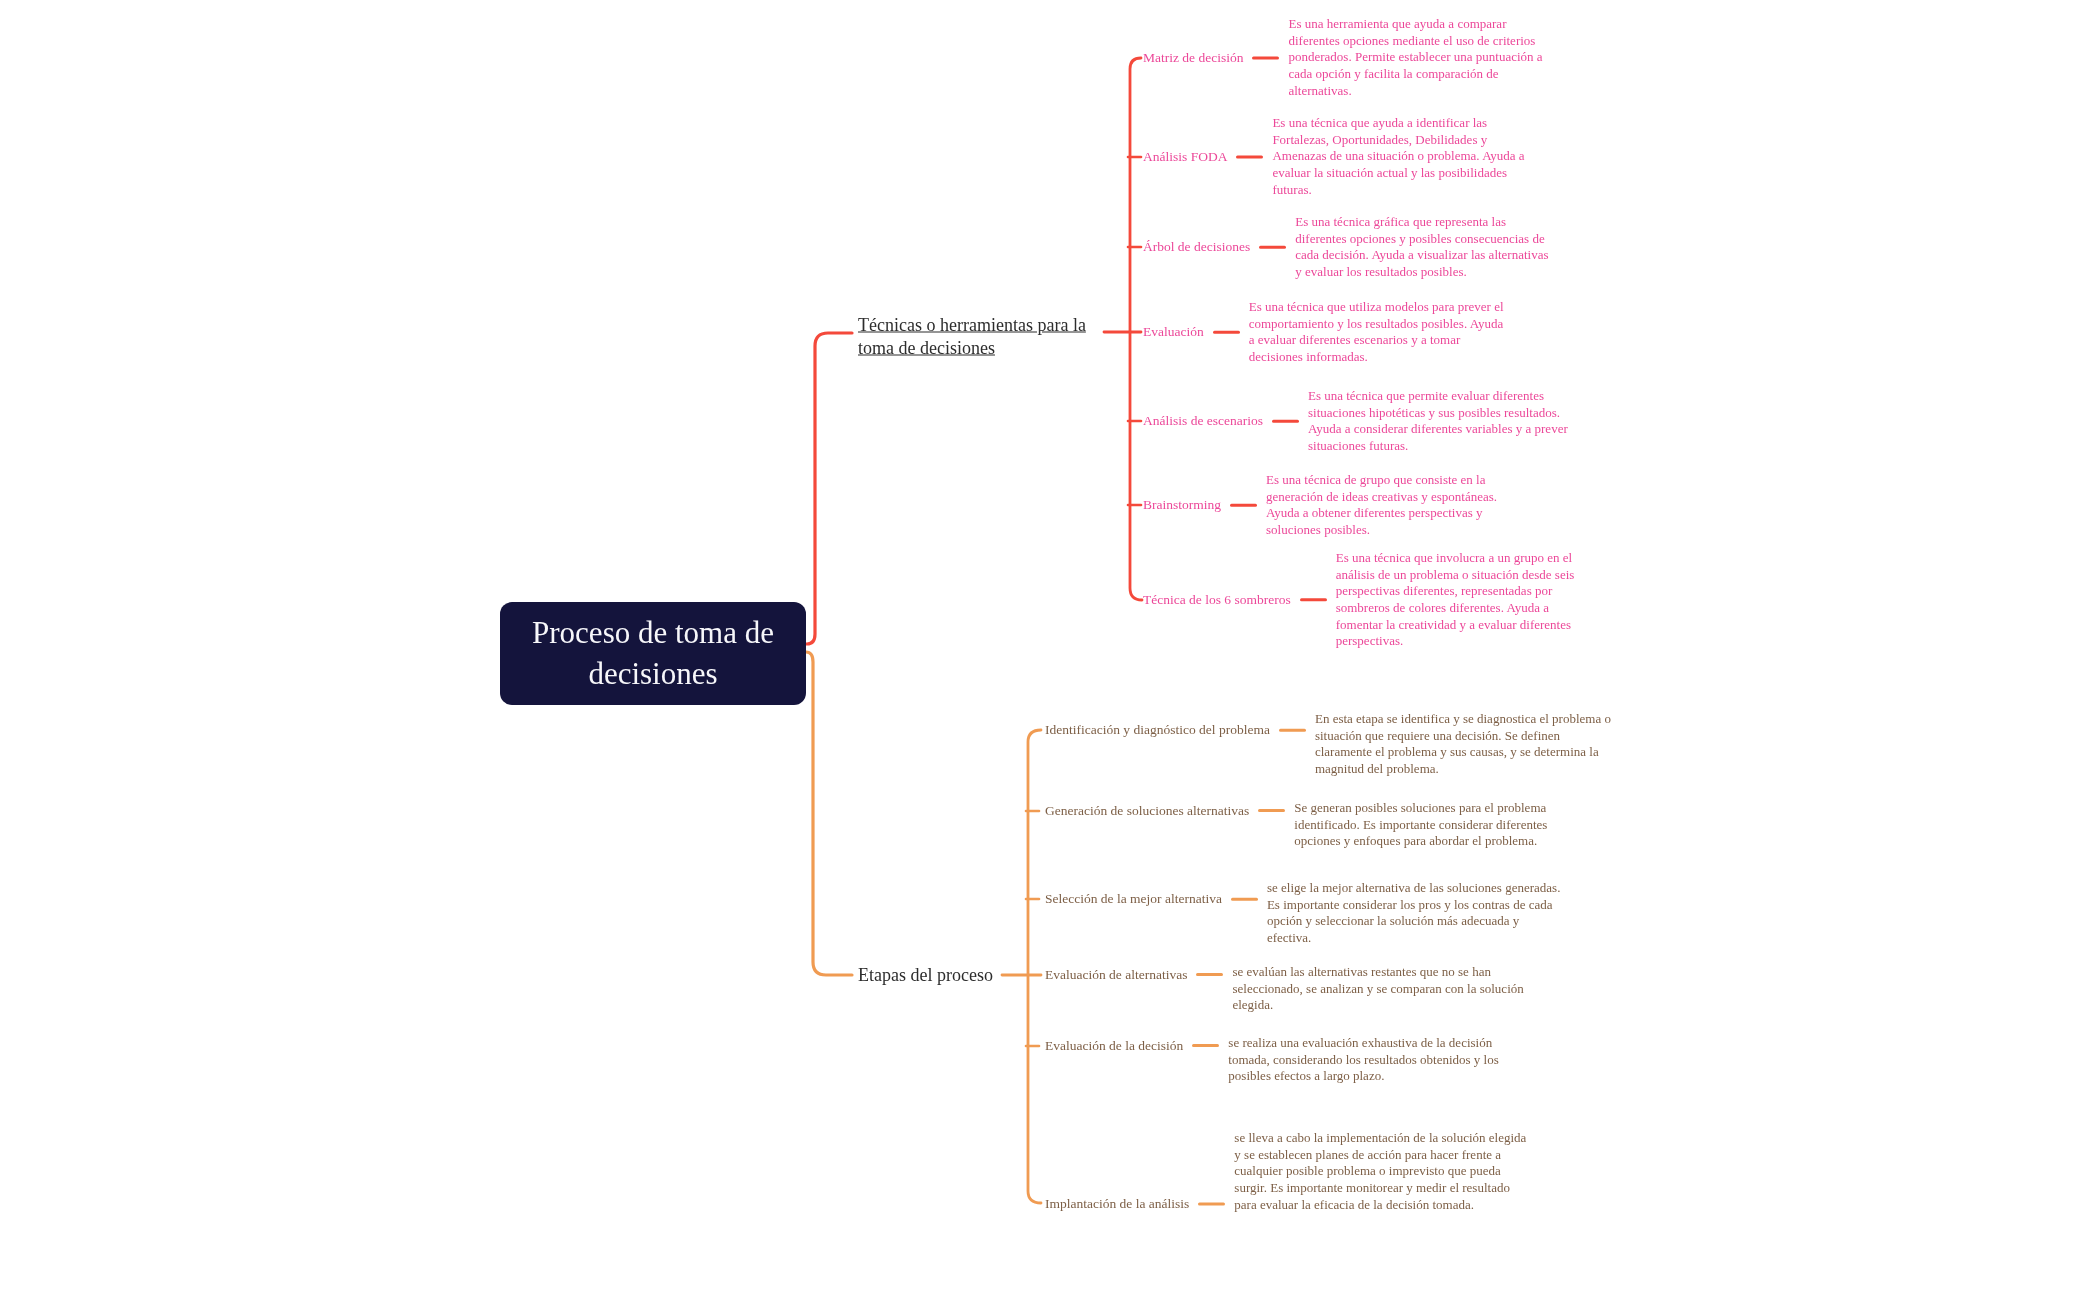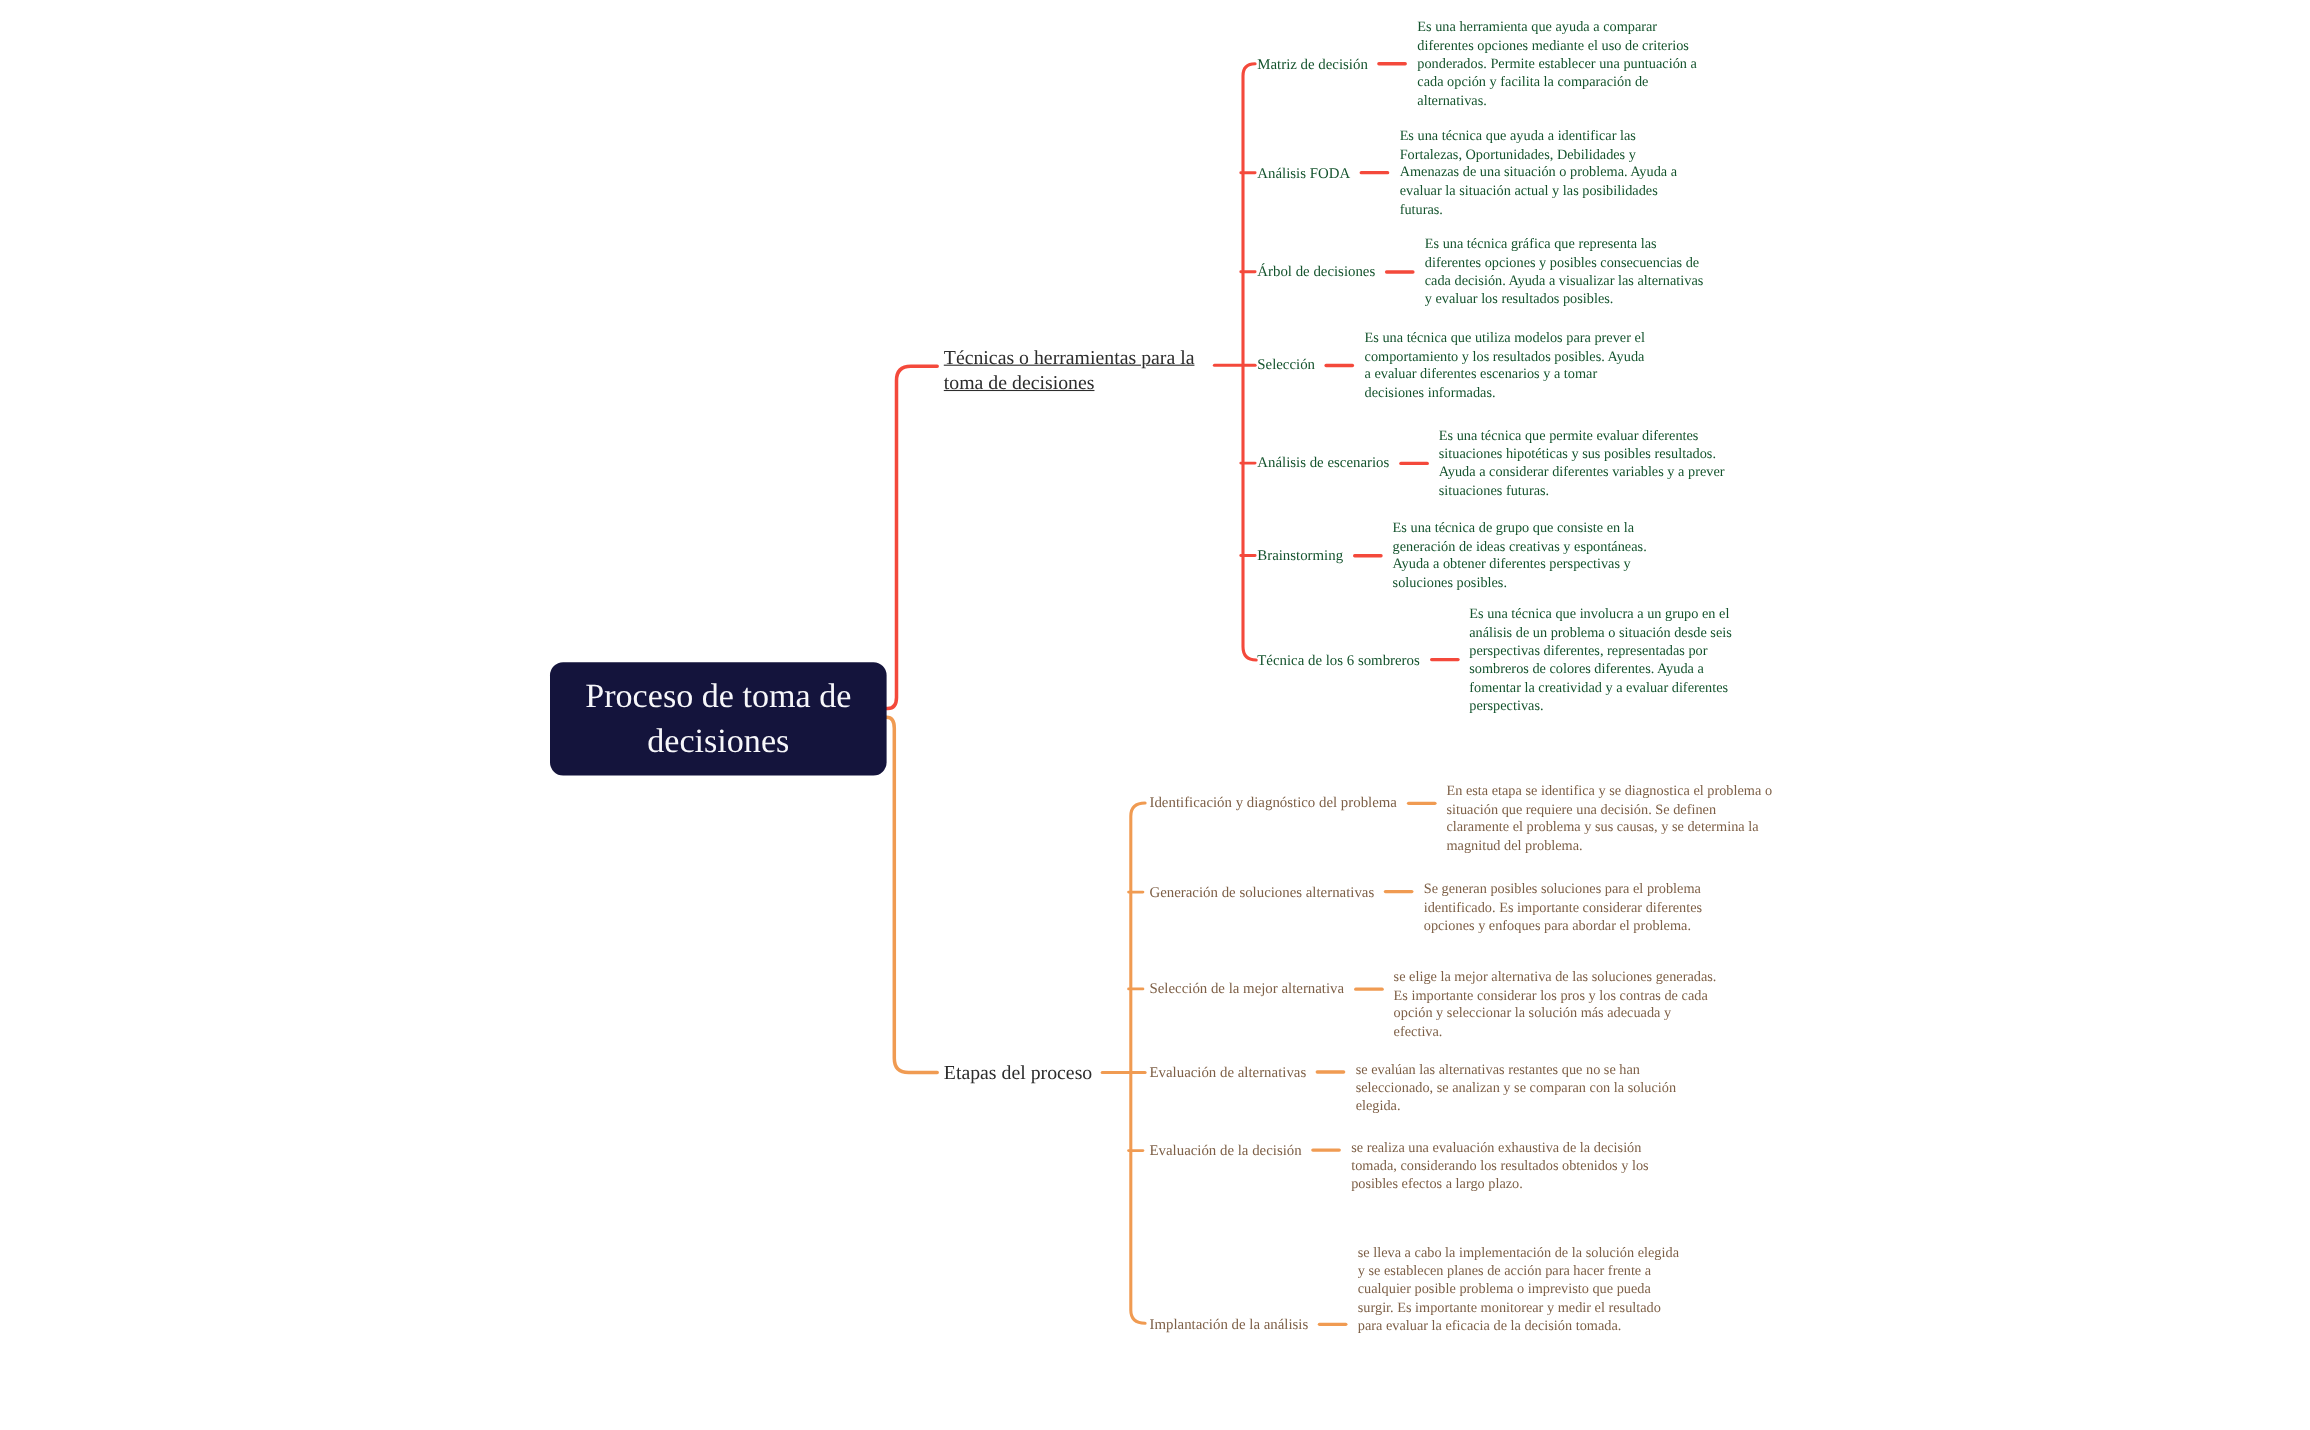--- a/index.html
+++ b/index.html
@@ -24,21 +24,21 @@
 
   .row{
     position:absolute;display:flex;align-items:center;gap:9px;
     transform:translateY(-50%);
   }
   .row .label{white-space:nowrap;font-size:13.5px;flex-shrink:0;}
   .row .dash{width:27px;height:3px;border-radius:2px;flex-shrink:0;}
   .row .desc{font-size:13px;line-height:1.28;}
 
   .row.red{left:1143px;}
-  .row.red .label,.row.red .desc{color:#14532d;}
+  .row.red .label,.row.red .desc{color:#ec4899;}
   .row.red .dash{background:#f4493b;}
   .row.red .desc{width:262px;}
 
   .row.orange{left:1045px;}
   .row.orange .label,.row.orange .desc{color:#7d5f46;}
   .row.orange .dash{background:#f09b52;}
   .row.orange .desc{width:296px;margin-top:28px;}
 
   .row .drop{position:relative;top:46px;}
   .r1{top:58px;}  .r2{top:157px;} .r3{top:247px;} .r4{top:332px;}
@@ -89,21 +89,21 @@
     <span class="label">Análisis FODA</span>
     <span class="dash"></span>
     <div class="desc">Es una técnica que ayuda a identificar las Fortalezas, Oportunidades, Debilidades y Amenazas de una situación o problema. Ayuda a evaluar la situación actual y las posibilidades futuras.</div>
   </div>
   <div class="row red r3">
     <span class="label">Árbol de decisiones</span>
     <span class="dash"></span>
     <div class="desc">Es una técnica gráfica que representa las diferentes opciones y posibles consecuencias de cada decisión. Ayuda a visualizar las alternativas y evaluar los resultados posibles.</div>
   </div>
   <div class="row red r4">
-    <span class="label">Selección</span>
+    <span class="label">Evaluación</span>
     <span class="dash"></span>
     <div class="desc">Es una técnica que utiliza modelos para prever el comportamiento y los resultados posibles. Ayuda a evaluar diferentes escenarios y a tomar decisiones informadas.</div>
   </div>
   <div class="row red r5">
     <span class="label">Análisis de escenarios</span>
     <span class="dash"></span>
     <div class="desc">Es una técnica que permite evaluar diferentes situaciones hipotéticas y sus posibles resultados. Ayuda a considerar diferentes variables y a prever situaciones futuras.</div>
   </div>
   <div class="row red r6">
     <span class="label">Brainstorming</span>

